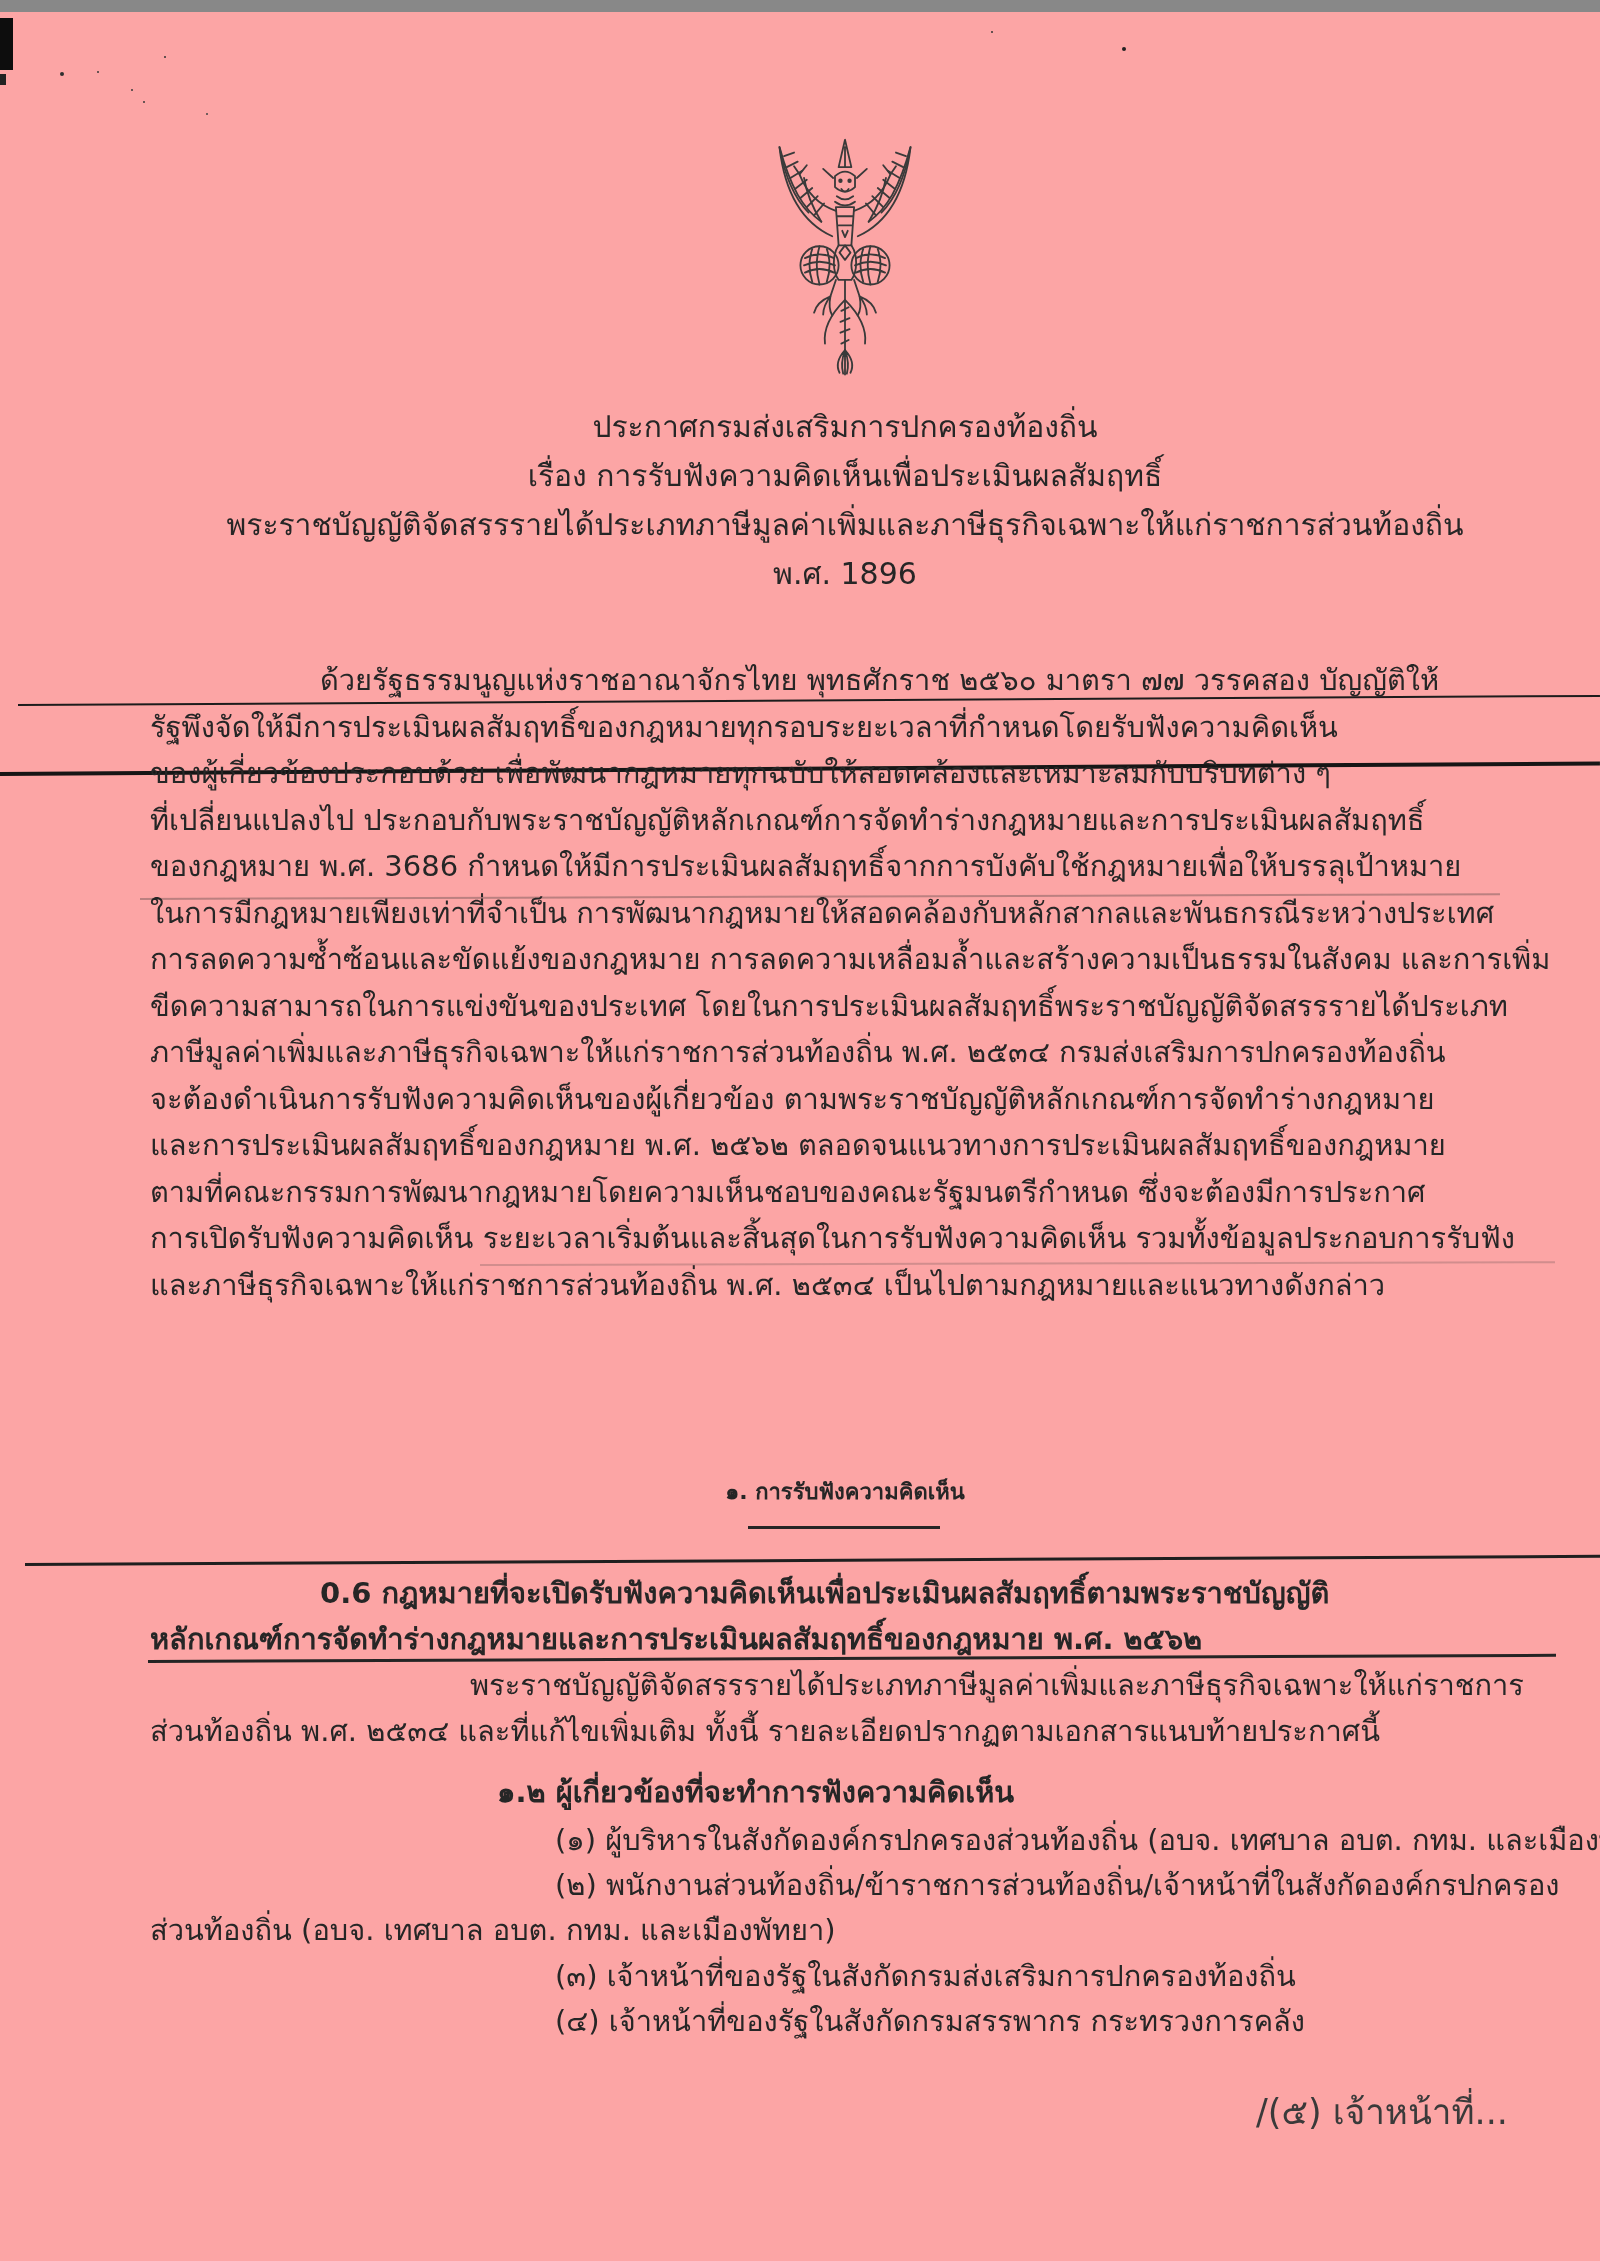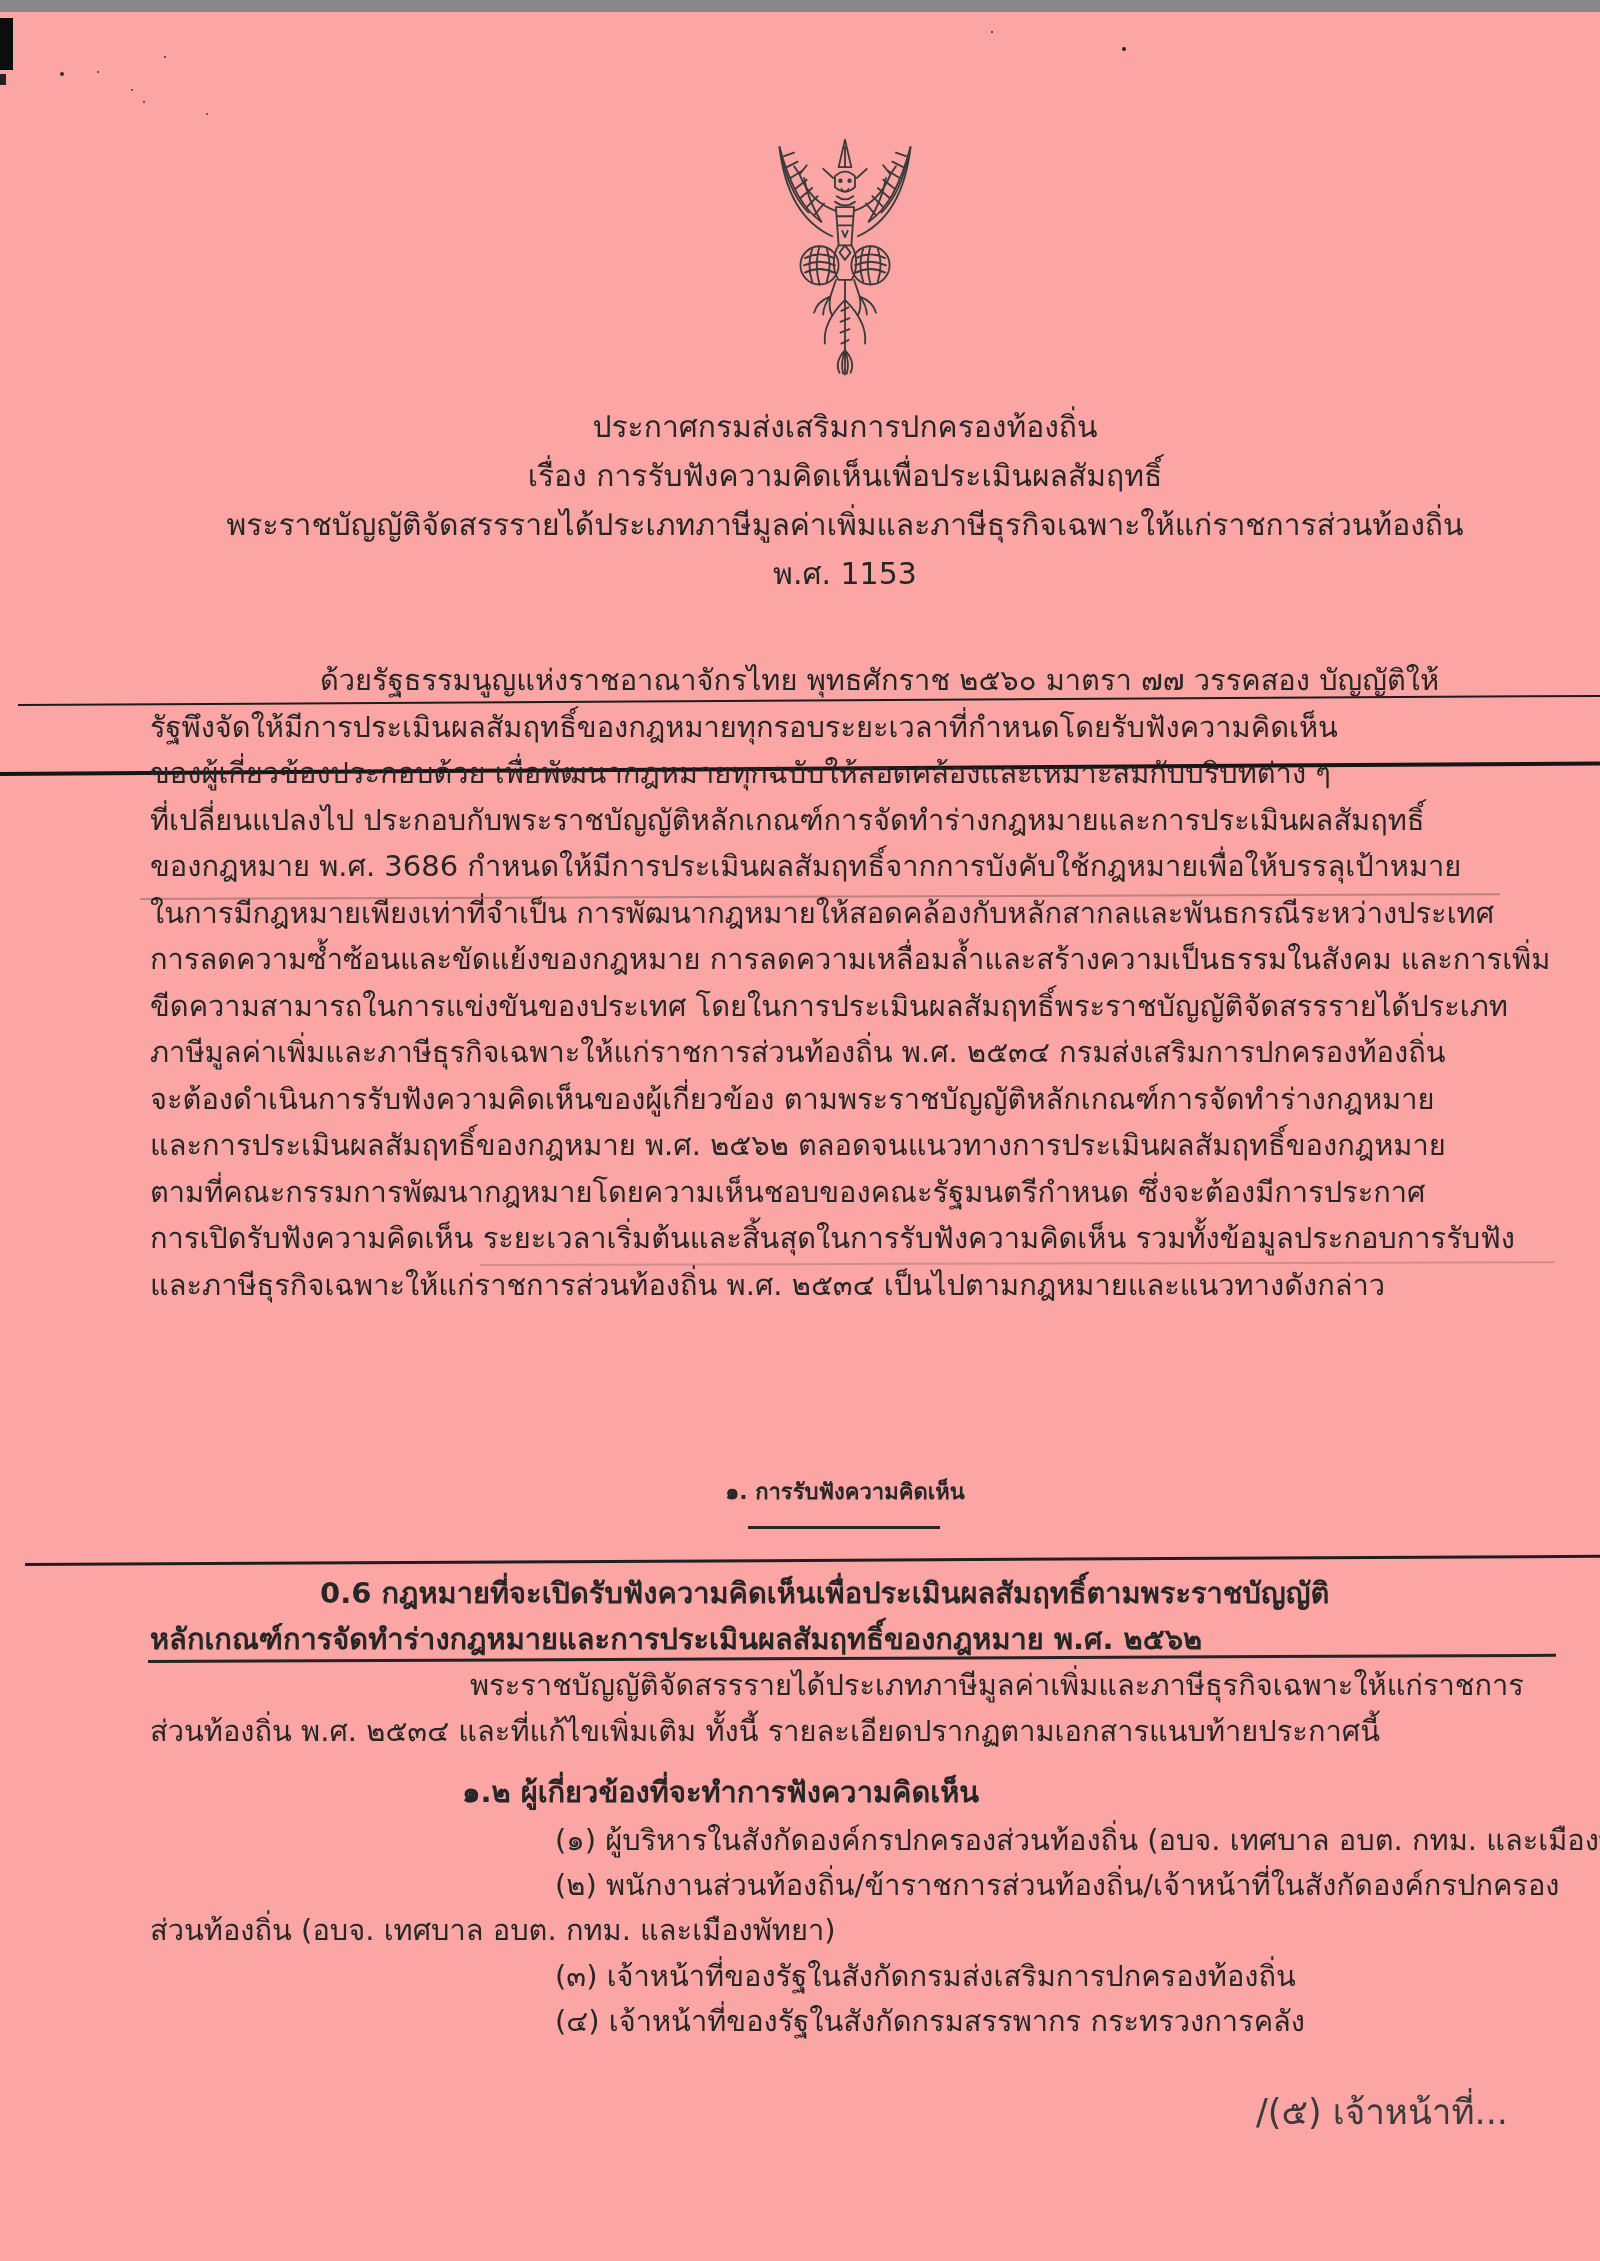--- a/index.html
+++ b/index.html
@@ -24,21 +24,21 @@
   
   .preamble{left:150px;top:645px;width:1368px;font-size:29px;line-height:46.5px;}
   .indent-first{padding-left:170px;}
 
   
   .sec1-heading{left:150px;top:1462px;width:1390px;font-size:22px;}
   .sec1-divider{left:748px;top:1514px;width:192px;height:3px;background:#262626;}
   .s11{left:150px;top:1558px;width:1368px;font-size:29px;line-height:46px;}
   .s11 .pl-170{padding-left:170px;}
   .s11 .pl-320{padding-left:320px;}
-  .s12-heading{left:462px;top:1757px;font-size:29px;}
+  .s12-heading{left:497px;top:1757px;font-size:29px;}
   .s12-items{left:150px;top:1806px;width:1420px;font-size:29px;line-height:45.2px;}
   .s12-items .pl-405{padding-left:405px;}
 
   
   .footer-note{left:1256px;top:2072px;font-size:35px;color:#3a3a3a;}
 
   
   .artifact{pointer-events:none;}
   .scanline-1{left:18px;top:692px;width:1582px;height:2px;background:#1c1c1c;transform:rotate(-0.33deg);transform-origin:left center;}
   .scanline-2{left:0;top:760px;width:1600px;height:4px;background:#161616;transform:rotate(-0.38deg);transform-origin:left center;}
@@ -117,21 +117,21 @@
       <path d="M100,180 C84,196 76,212 78,228 M100,180 C116,196 124,212 122,228"></path>
       <path d="M96,192 L104,188 M95,204 L105,200 M95,216 L105,212 M96,228 L104,224"></path>
       <path d="M100,235 C92,244 90,252 94,260 M100,235 C108,244 110,252 106,260 M100,235 L100,262 M100,235 C96,246 96,254 98,261 M100,235 C104,246 104,254 102,261"></path>
     </g>
   </svg>
 
   <div class="abs title-block t-center">
     <div class="line">ประกาศกรมส่งเสริมการปกครองท้องถิ่น</div>
     <div class="line">เรื่อง การรับฟังความคิดเห็นเพื่อประเมินผลสัมฤทธิ์</div>
     <div class="line">พระราชบัญญัติจัดสรรรายได้ประเภทภาษีมูลค่าเพิ่มและภาษีธุรกิจเฉพาะให้แก่ราชการส่วนท้องถิ่น</div>
-    <div class="line">พ.ศ. 1153</div>
+    <div class="line">พ.ศ. 1896</div>
   </div>
 
   <div class="abs preamble">
     <div class="line indent-first">ด้วยรัฐธรรมนูญแห่งราชอาณาจักรไทย พุทธศักราช ๒๕๖๐ มาตรา ๗๗ วรรคสอง บัญญัติให้</div>
     <div class="line">รัฐพึงจัดให้มีการประเมินผลสัมฤทธิ์ของกฎหมายทุกรอบระยะเวลาที่กำหนดโดยรับฟังความคิดเห็น</div>
     <div class="line">ของผู้เกี่ยวข้องประกอบด้วย เพื่อพัฒนากฎหมายทุกฉบับให้สอดคล้องและเหมาะสมกับบริบทต่าง ๆ</div>
     <div class="line">ที่เปลี่ยนแปลงไป ประกอบกับพระราชบัญญัติหลักเกณฑ์การจัดทำร่างกฎหมายและการประเมินผลสัมฤทธิ์</div>
     <div class="line">ของกฎหมาย พ.ศ. 3686 กำหนดให้มีการประเมินผลสัมฤทธิ์จากการบังคับใช้กฎหมายเพื่อให้บรรลุเป้าหมาย</div>
     <div class="line">ในการมีกฎหมายเพียงเท่าที่จำเป็น การพัฒนากฎหมายให้สอดคล้องกับหลักสากลและพันธกรณีระหว่างประเทศ</div>
     <div class="line">การลดความซ้ำซ้อนและขัดแย้งของกฎหมาย การลดความเหลื่อมล้ำและสร้างความเป็นธรรมในสังคม และการเพิ่ม</div>

